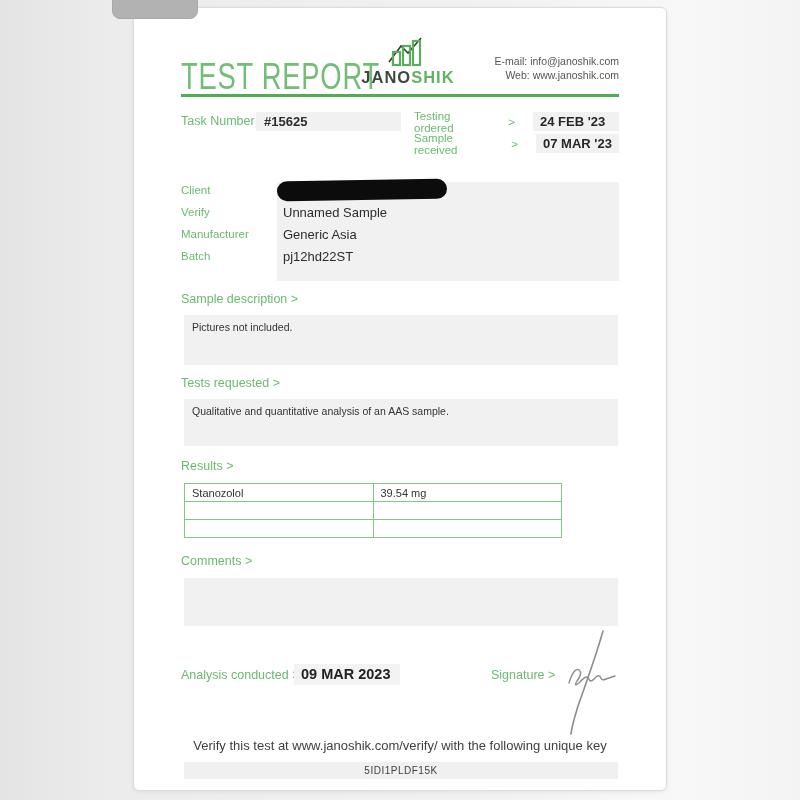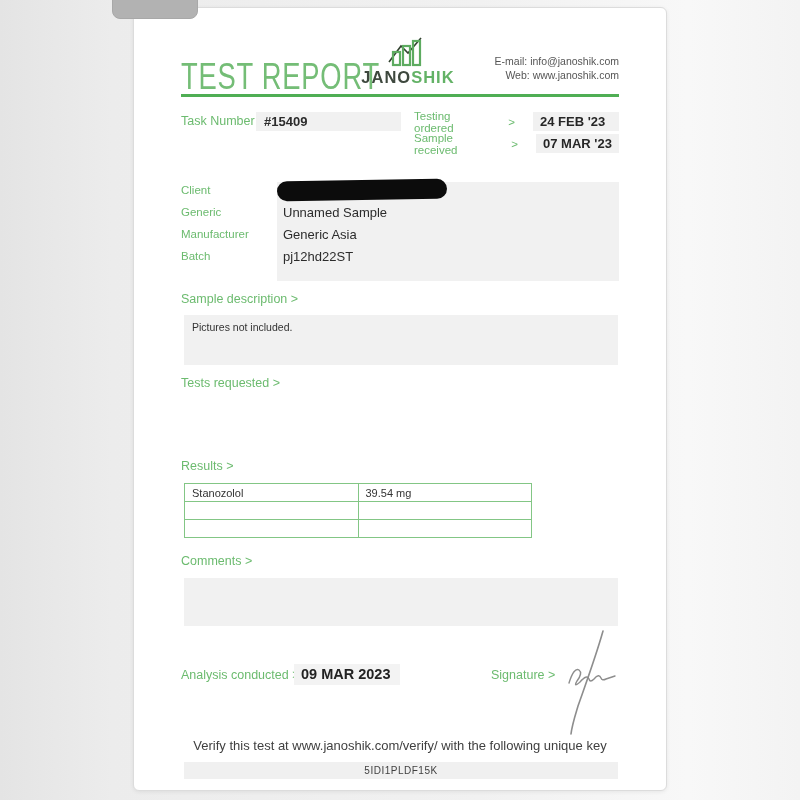--- a/index.html
+++ b/index.html
@@ -70,21 +70,21 @@
 
   
   .sec-label { position: absolute; left: 47px; font-size: 12.5px; }
   .sec-box {
     position: absolute; left: 50px; width: 434px; background: #f1f1f1;
     font-size: 10.5px; color: #333333; padding: 6px 8px; line-height: 13px;
   }
 
   
   .results-table {
-    position: absolute; left: 50px; top: 475px; width: 348px;
+    position: absolute; left: 50px; top: 475px; width: 378px;
     border-collapse: collapse;
   }
   .results-table td {
     border: 1px solid #83c685; height: 18px; font-size: 11px; color: #333333;
     padding: 0 0 0 7px; width: 50%;
   }
 
   
   .analysis-label { position: absolute; left: 47px; top: 657px; height: 20px; line-height: 20px; font-size: 12.5px; }
   .analysis-chip {
@@ -127,56 +127,57 @@
     </div>
 
     <div class="contact">
       <div>E-mail: info@janoshik.com</div>
       <div>Web: www.janoshik.com</div>
     </div>
 
     <div class="rule"></div>
 
     <div class="task-label green">Task Number</div>
-    <div class="task-chip">#15409</div>
+    <div class="task-chip">#15625</div>
 
     <div class="date-row r1">
       <span class="date-label green">Testing ordered</span>
       <span class="date-arrow green">&gt;</span>
       <span class="date-chip">24 FEB '23</span>
     </div>
     <div class="date-row r2">
       <span class="date-label green">Sample received</span>
       <span class="date-arrow green">&gt;</span>
       <span class="date-chip">07 MAR '23</span>
     </div>
 
     <div class="info-row" style="top:174px">
       <span class="il green">Client</span>
       <span class="stripe">
           <span class="redaction"></span>
         </span>
     </div>
     <div class="info-row" style="top:196px">
-      <span class="il green">Generic</span>
+      <span class="il green">Verify</span>
       <span class="stripe">Unnamed Sample</span>
     </div>
     <div class="info-row" style="top:218px">
       <span class="il green">Manufacturer</span>
       <span class="stripe">Generic Asia</span>
     </div>
     <div class="info-row" style="top:240px">
       <span class="il green">Batch</span>
       <span class="stripe">pj12hd22ST</span>
     </div>
 
     <div class="sec-label green" style="top:284px">Sample description &gt;</div>
     <div class="sec-box" style="top:307px; height:50px">Pictures not included.</div>
 
     <div class="sec-label green" style="top:368px">Tests requested &gt;</div>
+    <div class="sec-box" style="top:391px; height:47px">Qualitative and quantitative analysis of an AAS sample.</div>
 
     <div class="sec-label green" style="top:451px">Results &gt;</div>
     <table class="results-table">
       <tbody>
           <tr>
         <td>Stanozolol</td>
         <td>39.54 mg</td>
       </tr>
       <tr>
         <td></td>

